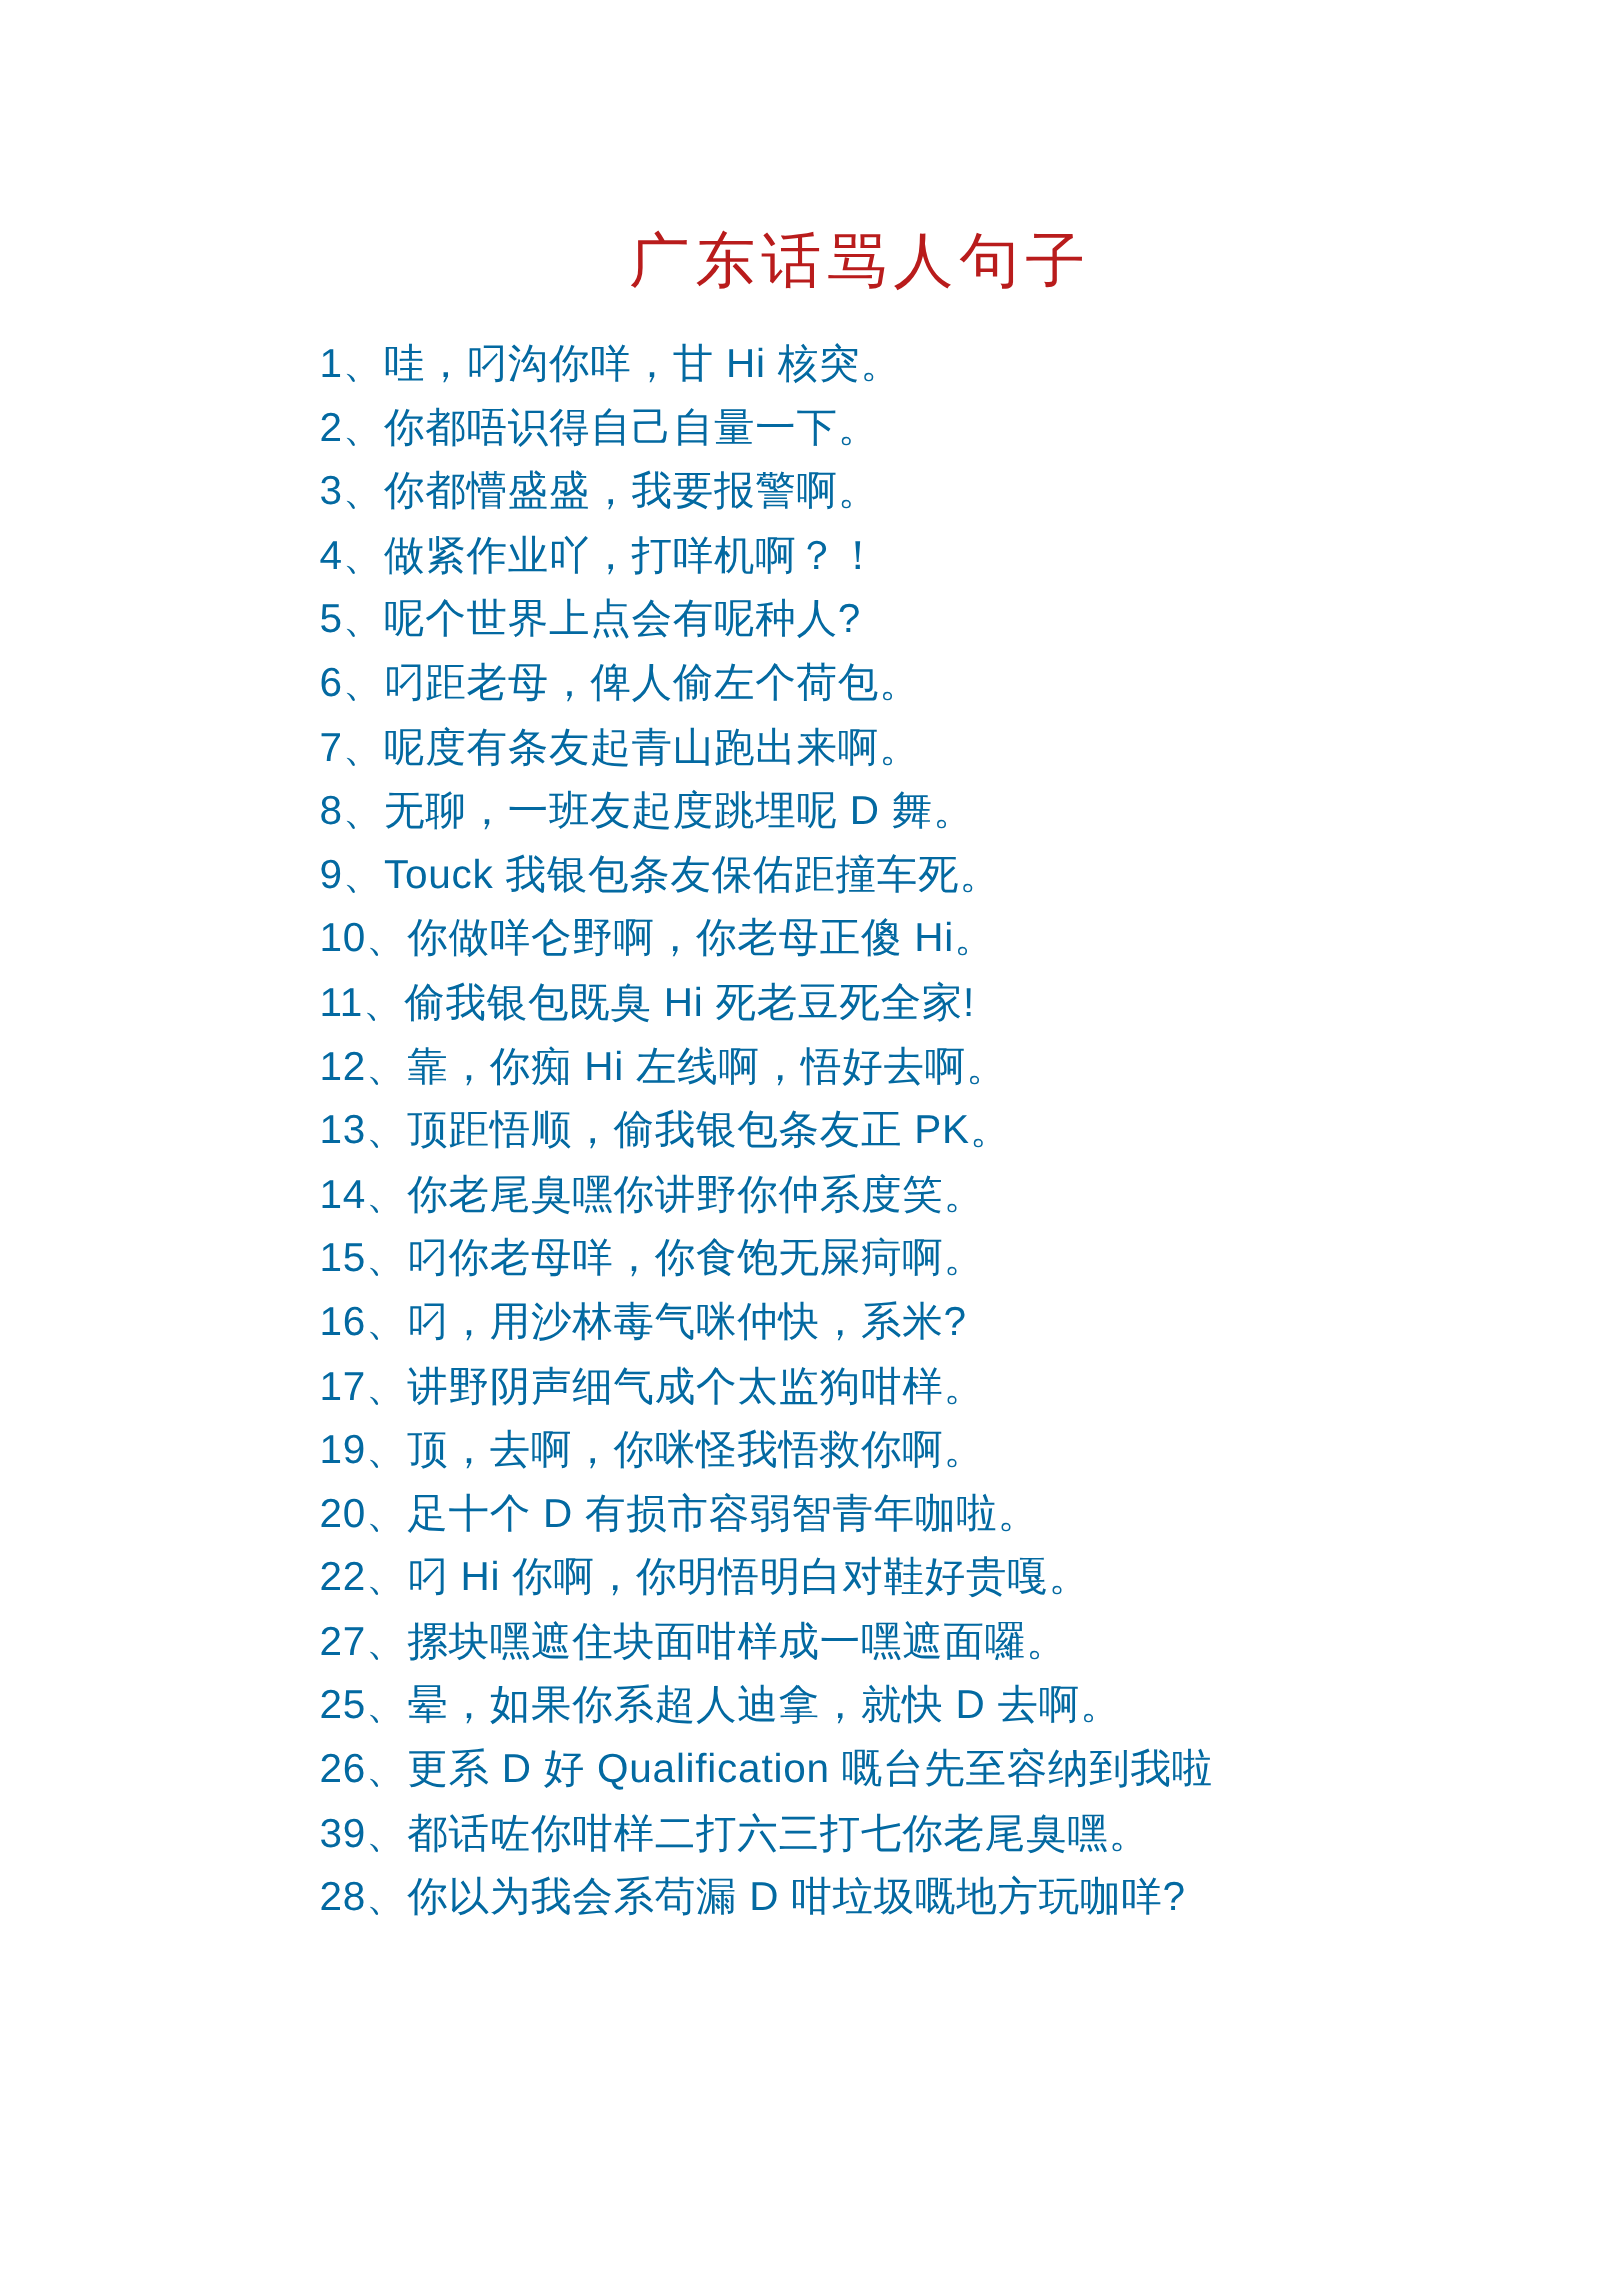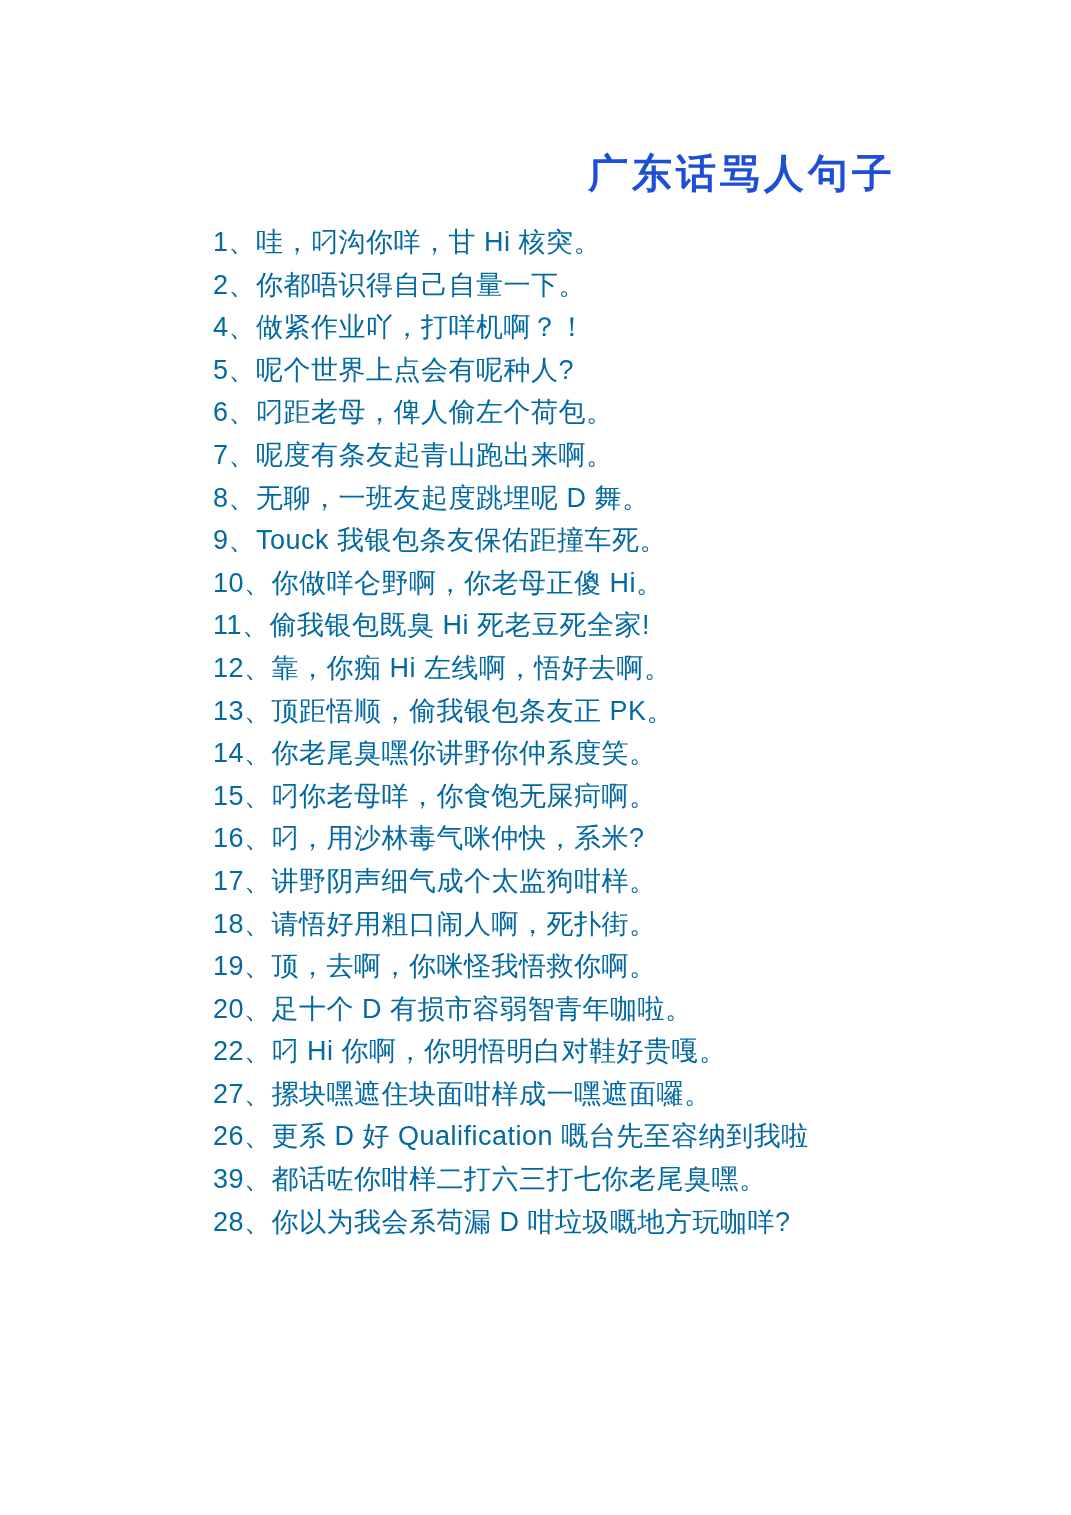--- a/index.html
+++ b/index.html
@@ -18,25 +18,25 @@
     box-sizing: border-box;
     width: 1071px;
     height: 1515px;
     padding: 146px 60px 0 213px;
     background: #ffffff;
   }
   .doc-title {
     margin: 0 0 20px 0;
     width: 645px;
     transform: translateX(38px);
-    text-align: right;
+    text-align: center;
     font-size: 40px;
-    font-weight: 700;
+    font-weight: 400;
     letter-spacing: 4px;
-    color: #1d4ed8;
+    color: #b91c1c;
     white-space: nowrap;
   }
   .sentence-list {
     margin: 0;
     padding: 0;
     list-style: none;
   }
   .sentence-row {
     font-size: 27px;
     line-height: 42.6px;
@@ -54,36 +54,37 @@
 </style>
 </head>
 <body>
 
 <div class="page">
   <h1 class="doc-title">广东话骂人句子</h1>
 
   <ol class="sentence-list">
       <li class="sentence-row"><span class="sentence-number">1、</span><span class="sentence-text">哇，叼沟你咩，甘 Hi 核突。</span></li>
       <li class="sentence-row"><span class="sentence-number">2、</span><span class="sentence-text">你都唔识得自己自量一下。</span></li>
+      <li class="sentence-row"><span class="sentence-number">3、</span><span class="sentence-text">你都懵盛盛，我要报警啊。</span></li>
       <li class="sentence-row"><span class="sentence-number">4、</span><span class="sentence-text">做紧作业吖，打咩机啊？！</span></li>
       <li class="sentence-row"><span class="sentence-number">5、</span><span class="sentence-text">呢个世界上点会有呢种人?</span></li>
       <li class="sentence-row"><span class="sentence-number">6、</span><span class="sentence-text">叼距老母，俾人偷左个荷包。</span></li>
       <li class="sentence-row"><span class="sentence-number">7、</span><span class="sentence-text">呢度有条友起青山跑出来啊。</span></li>
       <li class="sentence-row"><span class="sentence-number">8、</span><span class="sentence-text">无聊，一班友起度跳埋呢 D 舞。</span></li>
       <li class="sentence-row"><span class="sentence-number">9、</span><span class="sentence-text">Touck 我银包条友保佑距撞车死。</span></li>
       <li class="sentence-row"><span class="sentence-number">10、</span><span class="sentence-text">你做咩仑野啊，你老母正傻 Hi。</span></li>
       <li class="sentence-row"><span class="sentence-number">11、</span><span class="sentence-text">偷我银包既臭 Hi 死老豆死全家!</span></li>
       <li class="sentence-row"><span class="sentence-number">12、</span><span class="sentence-text">靠，你痴 Hi 左线啊，悟好去啊。</span></li>
       <li class="sentence-row"><span class="sentence-number">13、</span><span class="sentence-text">顶距悟顺，偷我银包条友正 PK。</span></li>
       <li class="sentence-row"><span class="sentence-number">14、</span><span class="sentence-text">你老尾臭嘿你讲野你仲系度笑。</span></li>
       <li class="sentence-row"><span class="sentence-number">15、</span><span class="sentence-text">叼你老母咩，你食饱无屎疴啊。</span></li>
       <li class="sentence-row"><span class="sentence-number">16、</span><span class="sentence-text">叼，用沙林毒气咪仲快，系米?</span></li>
       <li class="sentence-row"><span class="sentence-number">17、</span><span class="sentence-text">讲野阴声细气成个太监狗咁样。</span></li>
-      <li class="sentence-row"><span class="sentence-number">18、</span><span class="sentence-text">请悟好用粗口闹人啊，死扑街。</span></li>
       <li class="sentence-row"><span class="sentence-number">19、</span><span class="sentence-text">顶，去啊，你咪怪我悟救你啊。</span></li>
       <li class="sentence-row"><span class="sentence-number">20、</span><span class="sentence-text">足十个 D 有损市容弱智青年咖啦。</span></li>
       <li class="sentence-row"><span class="sentence-number">22、</span><span class="sentence-text">叼 Hi 你啊，你明悟明白对鞋好贵嘎。</span></li>
       <li class="sentence-row"><span class="sentence-number">27、</span><span class="sentence-text">摞块嘿遮住块面咁样成一嘿遮面囉。</span></li>
+      <li class="sentence-row"><span class="sentence-number">25、</span><span class="sentence-text">晕，如果你系超人迪拿，就快 D 去啊。</span></li>
       <li class="sentence-row"><span class="sentence-number">26、</span><span class="sentence-text">更系 D 好 Qualification 嘅台先至容纳到我啦</span></li>
       <li class="sentence-row"><span class="sentence-number">39、</span><span class="sentence-text">都话咗你咁样二打六三打七你老尾臭嘿。</span></li>
       <li class="sentence-row"><span class="sentence-number">28、</span><span class="sentence-text">你以为我会系苟漏 D 咁垃圾嘅地方玩咖咩?</span></li>
     </ol>
 </div>
 
 </body></html>

